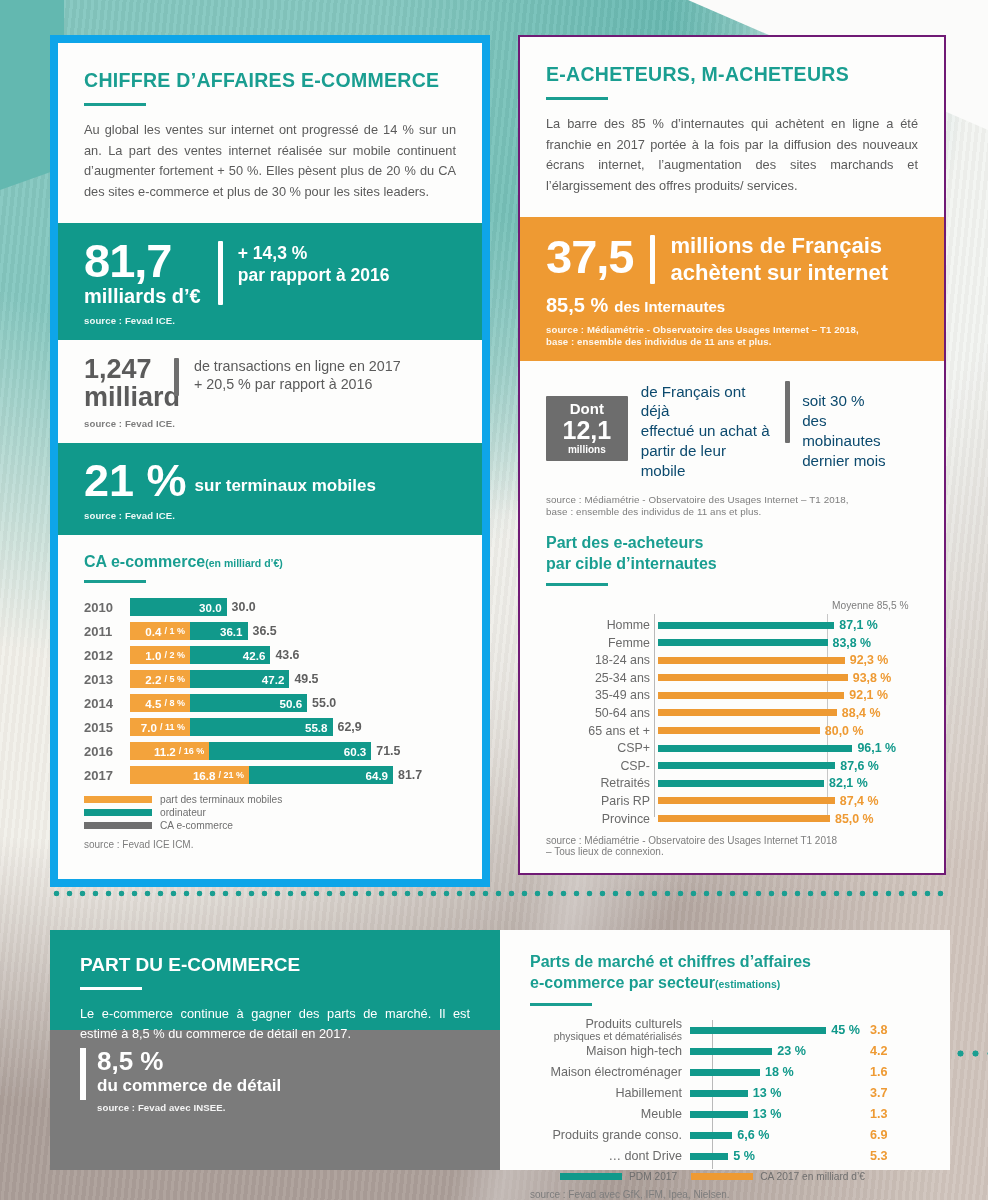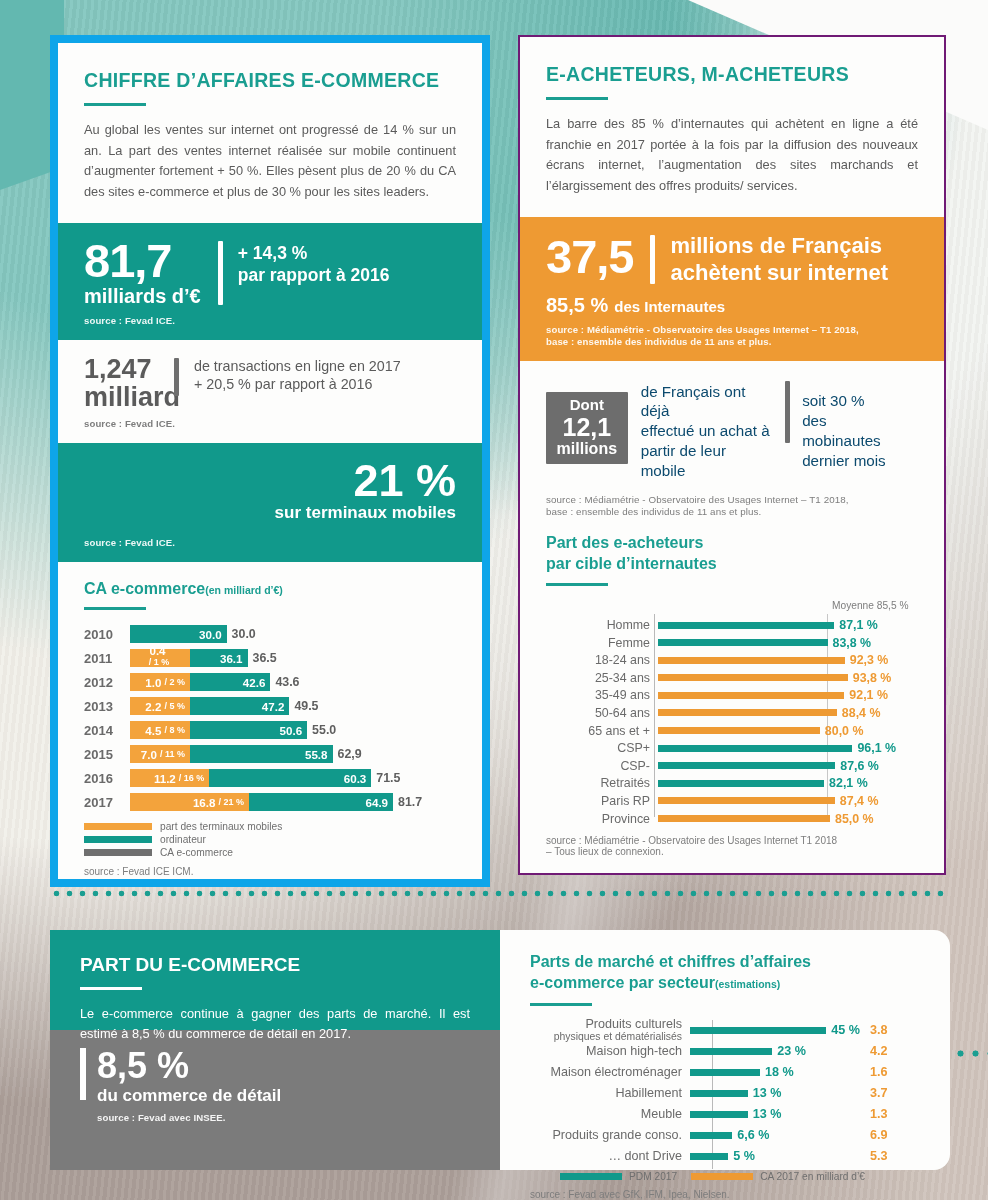--- a/index.html
+++ b/index.html
@@ -37,21 +37,21 @@
     background-image:radial-gradient(circle, #1a9e91 0 2.6px, rgba(0,0,0,0) 3.1px);
     background-size:13px 9px;background-repeat:repeat-x;}
   #dotRight{position:absolute;left:938px;top:1049px;width:52px;height:9px;z-index:3;
     background-image:radial-gradient(circle, #1a9e91 0 2.8px, rgba(0,0,0,0) 3.3px);
     background-size:15px 9px;background-repeat:repeat-x;}
 
   
   .card{position:absolute;z-index:4;background:#fdfdfc;}
   #cardLeft{left:50px;top:35px;width:424px;height:836px;border:8px solid #0ea5e9;}
   #cardRight{left:518px;top:35px;width:424px;height:836px;border:2px solid #701a75;}
-  #cardBottom{left:50px;top:930px;width:900px;height:240px;background:#fdfdfc;border-radius:16px;}
+  #cardBottom{left:50px;top:930px;width:900px;height:240px;background:#fdfdfc;}
 
   .pad{padding:0 26px;}
   h2.title{color:#1a9e91;font-size:19.5px;font-weight:bold;letter-spacing:.3px;margin:0;padding:26px 0 0 0;}
   .rule{width:62px;height:3px;background:#1a9e91;margin:11px 0 14px 0;}
   p.intro{color:#5b5b5b;font-size:12.8px;line-height:1.62;text-align:justify;margin:0;padding-bottom:20px;}
 
   
   .band{padding:15px 26px 14px 26px;}
   .band.teal{background:#11998b;color:#fff;}
   .band.orange{background:#ee9a33;color:#fff;}
@@ -90,21 +90,21 @@
   .legRow{display:flex;align-items:center;margin-bottom:2px;}
   .swatch{width:68px;height:7px;margin-right:8px;}
   .legTxt{font-size:10.2px;color:#6f6f6f;}
   .srcSmall{font-size:10px;color:#7d7d7d;margin-top:8px;}
 
   
   .dontWrap{padding:16px 40px 0 26px;display:flex;align-items:center;}
   .dontBox{background:#6d6d6d;color:#fff;width:86px;padding:5px 0 6px 0;text-align:center;border-radius:1px;}
   .dontBox .d1{font-size:15px;font-weight:bold;line-height:1.1;}
   .dontBox .d2{font-size:25px;font-weight:bold;line-height:1.05;}
-  .dontBox .d3{font-size:16px;font-weight:bold;line-height:1.15;}
+  .dontBox .d3{font-size:10px;font-weight:bold;line-height:1.15;}
   .dontTxt{font-size:15.2px;color:#0c4a6e;line-height:1.3;padding:5px 0 0 13px;}
 
   
   .eaChart{position:relative;margin-top:12px;}
   .avgLabel{font-size:10.2px;color:#7d7d7d;position:absolute;left:286px;top:0;}
   .avgLine{position:absolute;left:281px;top:14px;width:1px;bottom:10px;background:#c7c7c7;}
   .axisLine{position:absolute;left:108px;top:14px;width:1px;bottom:10px;background:#b9b9b9;}
   .eaRow{display:flex;align-items:center;height:17.6px;position:relative;}
   .eaLabel{width:104px;text-align:right;font-size:12.4px;color:#6a6a6a;padding-right:8px;}
   .eaBar{height:7px;}
@@ -112,21 +112,21 @@
 
   
   #btLeft{position:absolute;left:0;top:0;width:450px;height:240px;}
   .btTeal{background:#11998b;color:#fff;padding:24px 30px 22px 30px;height:100px;box-sizing:border-box;}
   .btTeal h2{color:#fff;font-size:19px;font-weight:bold;margin:0;}
   .btTeal .rule{background:#fff;}
   .btTeal p{font-size:12.8px;line-height:1.6;text-align:justify;margin:0;color:#fff;}
   .btGrey{background:#7b7b7b;color:#fff;padding:18px 30px 14px 30px;height:140px;box-sizing:border-box;}
   .btGrey .row{display:flex;align-items:flex-start;}
   .btGrey .vb{width:6px;height:52px;background:#fff;margin-right:11px;}
-  .pct85{font-size:36px;font-weight:bold;line-height:1;}
+  .pct85{font-size:26px;font-weight:bold;line-height:1;}
   .sub85{font-size:17px;font-weight:bold;margin-top:2px;}
 
   #btRight{position:absolute;left:450px;top:0;width:450px;height:240px;padding:22px 26px 0 30px;box-sizing:border-box;}
   .secRow{display:flex;align-items:center;height:21px;position:relative;}
   .secLabel{width:152px;text-align:right;font-size:12.6px;color:#6a6a6a;padding-right:8px;line-height:1.15;}
   .secLabel .l2{font-size:10.4px;display:block;}
   .secBar{height:7px;background:#11998b;}
   .secPct{font-size:12.6px;font-weight:bold;color:#11998b;margin-left:5px;}
   .secCa{font-size:12.6px;font-weight:bold;color:#ee9a33;position:absolute;left:340px;}
   .secAxis{position:absolute;left:182px;top:0;width:1px;height:149px;background:#b9b9b9;}
@@ -177,21 +177,21 @@
       <div class="vbar dark" style="height:38px;align-self:flex-start;margin-left:4px;width:5px;"></div>
       <div class="txt1247">
         <div>de transactions en ligne en 2017</div>
         <div>+ 20,5 % par rapport à 2016</div>
       </div>
     </div>
     <div class="src dark">source : Fevad ICE.</div>
   </div>
 
   <div class="band teal">
-    <div style="display:flex;align-items:flex-end;flex-direction:column;">
+    <div style="display:flex;align-items:flex-end;">
       <div class="pct21">21 %</div>
       <div class="after21">sur terminaux mobiles</div>
     </div>
     <div class="src light">source : Fevad ICE.</div>
   </div>
 
   <div class="chartWrap">
     <div class="chTitle">
       <span>CA e-commerce</span><span class="unit">(en milliard d’€)</span>
     </div>
@@ -202,21 +202,21 @@
           <div class="caBars">
             <div class="segT" style="width: 96.6px;">
               <span>30.0</span>
             </div>
           </div>
           <div class="caTotal">30.0</div>
         </div>
         <div class="caRow">
           <div class="caYear">2011</div>
           <div class="caBars">
-            <div class="segO" style="width: 60px; flex-direction: column;">
+            <div class="segO" style="width: 60px;">
               <span>0.4</span>
               <span class="pc">/ 1 %</span>
             </div>
             <div class="segT" style="width: 57.53px;">
               <span>36.1</span>
             </div>
           </div>
           <div class="caTotal">36.5</div>
         </div>
         <div class="caRow">

